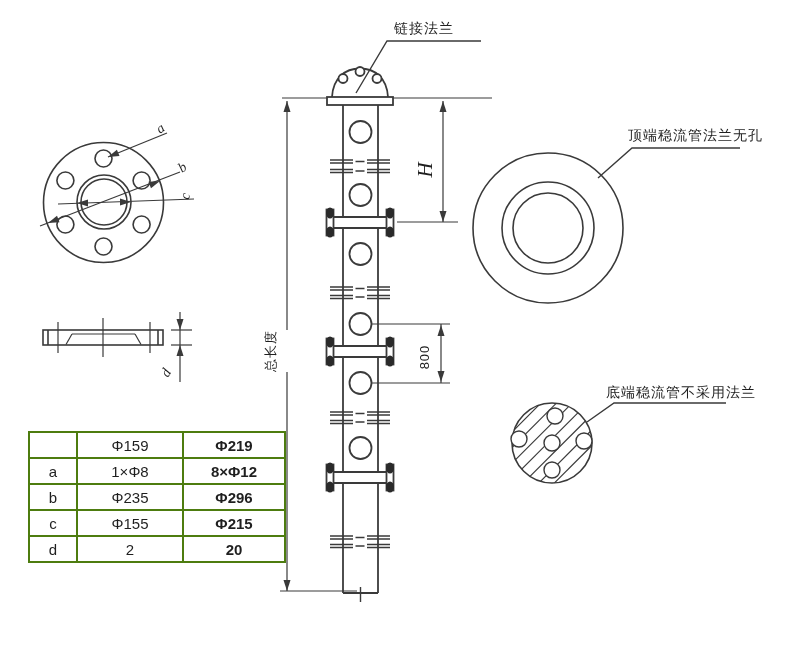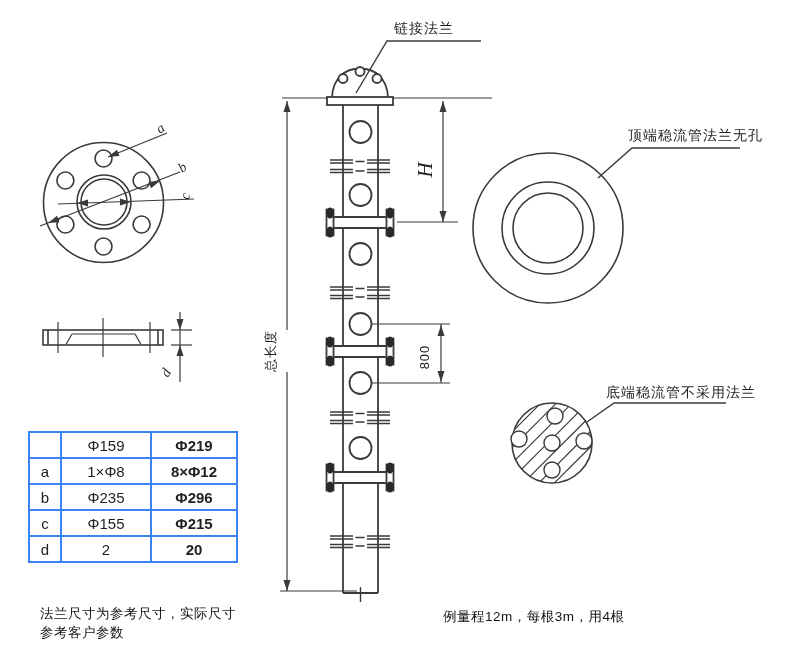--- a/index.html
+++ b/index.html
@@ -12,22 +12,22 @@
   .callout-text{font-size:14px;letter-spacing:1px;}
   .dim-letter{font-style:italic;font-family:"Liberation Serif","DejaVu Serif",serif;font-size:14px;}
   .dim-big{font-style:italic;font-family:"Liberation Serif","DejaVu Serif",serif;font-size:21px;}
   .dim-num{font-size:13px;letter-spacing:1px;}
   .dim-cn{font-size:13px;letter-spacing:1px;}
   table.flange{
     position:absolute;left:28px;top:431px;border-collapse:collapse;
     font-size:15px;color:#1f1f1f;table-layout:fixed;
   }
   table.flange td{
-    border:2px solid #3b82f6;text-align:center;vertical-align:middle;
-    height:24px;padding:0 4px;background:#fff;
+    border:2px solid #4d7c0f;text-align:center;vertical-align:middle;
+    height:24px;padding:0 12px;background:#fff;
   }
   td.rowlab{width:22px;}
   td.c1{width:80px;}
   td.c2{width:76px;font-weight:bold;}
   .note{position:absolute;font-size:13.5px;line-height:19px;color:#141414;letter-spacing:0.5px;}
   .note-left{left:40px;top:604px;width:250px;}
   .note-right{left:443px;top:607px;width:350px;}
 </style>
 </head>
 <body>
@@ -265,22 +265,17 @@
       <td class="c2">Φ215</td>
     </tr>
     <tr>
       <td class="rowlab">d</td>
       <td class="c1">2</td>
       <td class="c2">20</td>
     </tr>
   </tbody>
 </table>
 
-<div class="note note-left">
-  <div>法兰尺寸为参考尺寸，实际尺寸</div>
-  <div>参考客户参数</div>
+
+<div class="note note-right">
 </div>
 
-<div class="note note-right">
-  <div>例量程12m，每根3m，用4根</div>
 </div>
 
-</div>
-
 </body></html>

